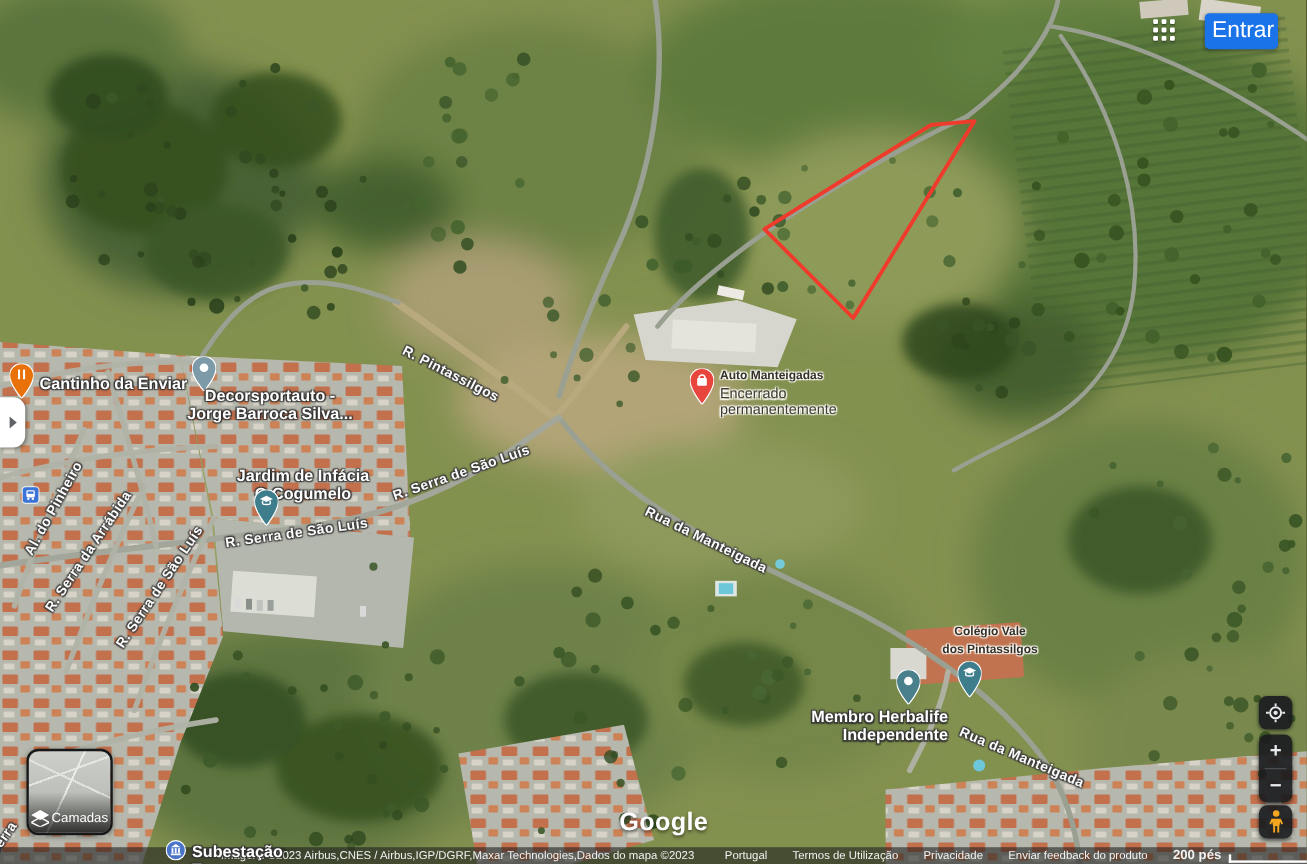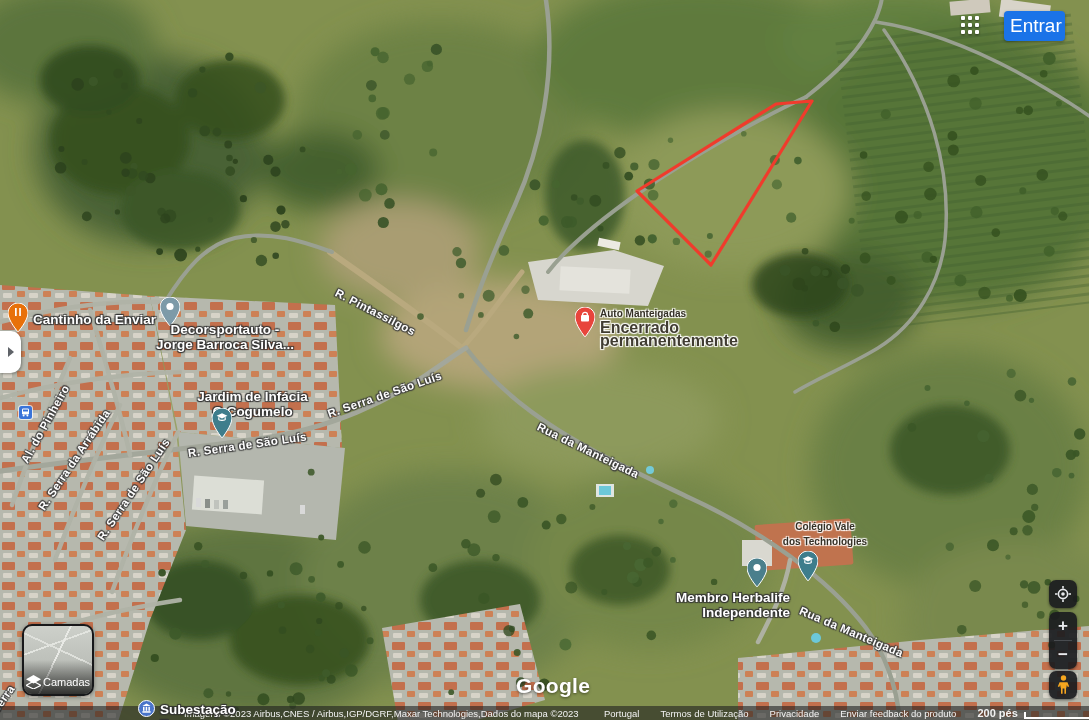--- a/index.html
+++ b/index.html
@@ -11,21 +11,21 @@
   .street-label{position:absolute;font-size:11.5px;font-weight:600;color:#fdfdfd;
     letter-spacing:.4px;white-space:nowrap;transform-origin:0 50%;
     text-shadow:-1px -1px 1px rgba(60,60,60,.95),1px -1px 1px rgba(60,60,60,.95),
                 -1px 1px 1px rgba(60,60,60,.95),1px 1px 1px rgba(60,60,60,.95);}
   .poi-light{position:absolute;font-size:13.5px;font-weight:600;color:#fff;line-height:15px;
     text-shadow:-1px -1px 1px rgba(50,50,50,.95),1px -1px 1px rgba(50,50,50,.95),
                 -1px 1px 1px rgba(50,50,50,.95),1px 1px 1px rgba(50,50,50,.95);}
   .poi-dark{position:absolute;font-size:10px;font-weight:600;color:#343026;line-height:15px;
     text-shadow:-1px -1px 1px rgba(255,255,255,.95),1px -1px 1px rgba(255,255,255,.95),
                 -1px 1px 1px rgba(255,255,255,.95),1px 1px 1px rgba(255,255,255,.95);}
-  .poi-sub{font-size:16px;font-weight:700;color:#403c31;line-height:12.5px;}
+  .poi-sub{font-size:12px;font-weight:400;color:#403c31;line-height:12.5px;}
   .pin{position:absolute;}
 
   
   .apps-btn{position:absolute;left:961px;top:16px;width:22px;height:22px;cursor:pointer;
     display:grid;grid-template-columns:repeat(3,4px);grid-template-rows:repeat(3,4px);gap:3px;
     filter:drop-shadow(0 1px 1px rgba(0,0,0,.5));}
   .apps-btn i{background:#fff;border-radius:1px;}
   .signin-btn{position:absolute;left:1004px;top:11px;width:61px;height:30px;border:none;
     border-radius:4px;color:#fff;font-size:19px;font-weight:500;cursor:pointer;
     font-family:"Liberation Sans",sans-serif;box-shadow:0 1px 3px rgba(0,0,0,.35);}
@@ -497,21 +497,21 @@
     <div class="poi-dark" style="left:600px;top:306px;">Auto Manteigadas</div>
     <div class="poi-dark poi-sub" style="left:600px;top:322px;">
       <div>Encerrado</div>
       <div>permanentemente</div>
     </div>
   </div>
 
   <div>
     <div class="poi-dark" style="left:765px;top:519px;width:120px;text-align:center;">
       <div>Colégio Vale</div>
-      <div>dos Technologies</div>
+      <div>dos Pintassilgos</div>
     </div>
     <svg class="pin" style="left:798px;top:551px;" width="20" height="30" viewBox="0 0 20 30">
       <path d="M10 0C4.5 0 0 4.5 0 10c0 7.8 10 20 10 20s10-12.2 10-20C20 4.5 15.5 0 10 0z" fill="#3e7d8c" stroke="#fff" stroke-width="1"></path>
       <path d="M10 5.2 4.6 7.8 10 10.4 15.4 7.8Z" fill="#fff"></path>
       <path d="M6.8 9.2v2.4c0 1 6.4 1 6.4 0V9.2" stroke="#fff" stroke-width="1.2" fill="none"></path>
     </svg>
   </div>
 
   <div>
     <svg class="pin" style="left:747px;top:558px;" width="20" height="29" viewBox="0 0 20 29">

